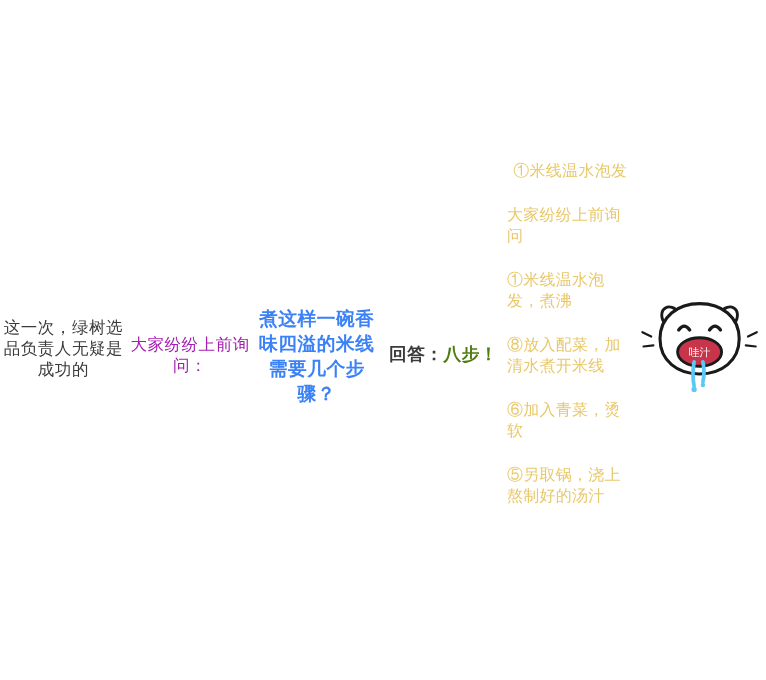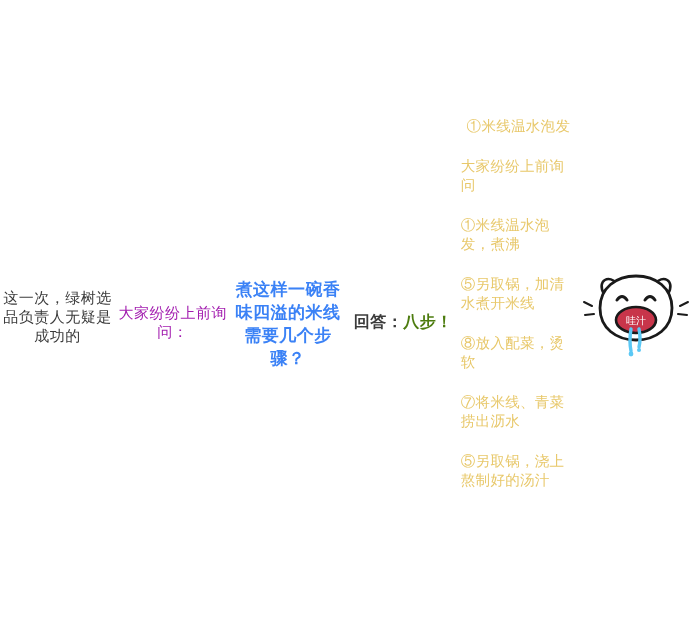--- a/index.html
+++ b/index.html
@@ -92,23 +92,22 @@
   <div class="line question">煮这样一碗香味四溢的米线需要几个步骤？</div>
 
   <div class="line answer">
     <span>回答：</span><span class="answer-value">八步！</span>
   </div>
 
   <div class="steps">
     <div class="step">①米线温水泡发</div>
     <div class="step">大家纷纷上前询问</div>
     <div class="step">①米线温水泡发，煮沸</div>
-    <div class="step">⑤另取锅，加清水煮开米线</div>
-    <div class="step">⑧放入配菜，烫软</div>
-    <div class="step">⑦将米线、青菜捞出沥水</div>
+    <div class="step">⑧放入配菜，加清水煮开米线</div>
+    <div class="step">⑥加入青菜，烫软</div>
     <div class="step">⑤另取锅，浇上熬制好的汤汁</div>
   </div>
 
   <div class="mascot-wrap">
     <svg class="mascot" viewBox="0 0 120 92">
 
       <path d="M28 28 C20 14, 34 8, 41 18 Z" fill="#ffffff" stroke="#1a1a1a" stroke-width="2.6" stroke-linejoin="round"></path>
       <path d="M92 28 C100 14, 86 8, 79 18 Z" fill="#ffffff" stroke="#1a1a1a" stroke-width="2.6" stroke-linejoin="round"></path>
 
       <path d="M60 10

